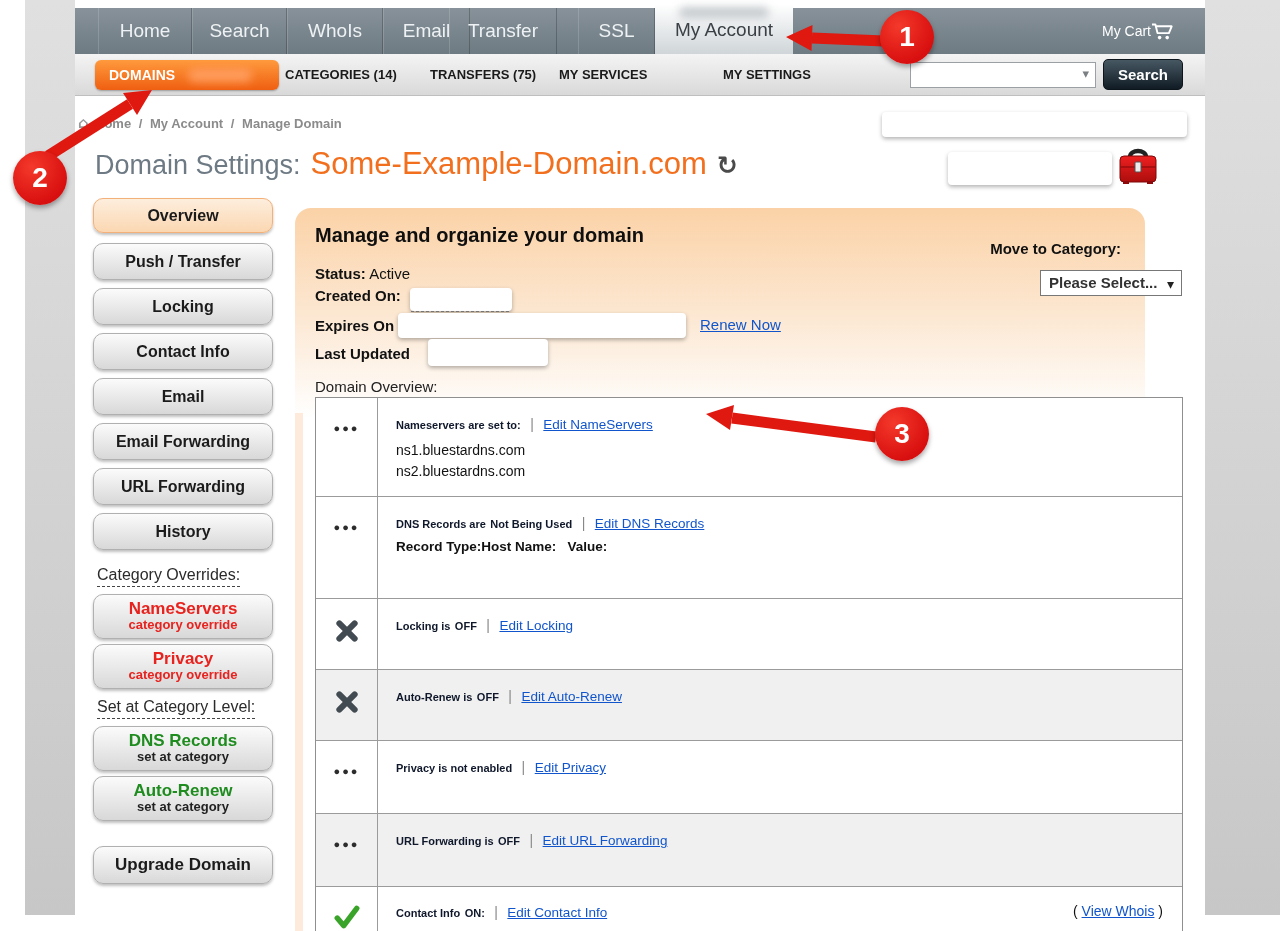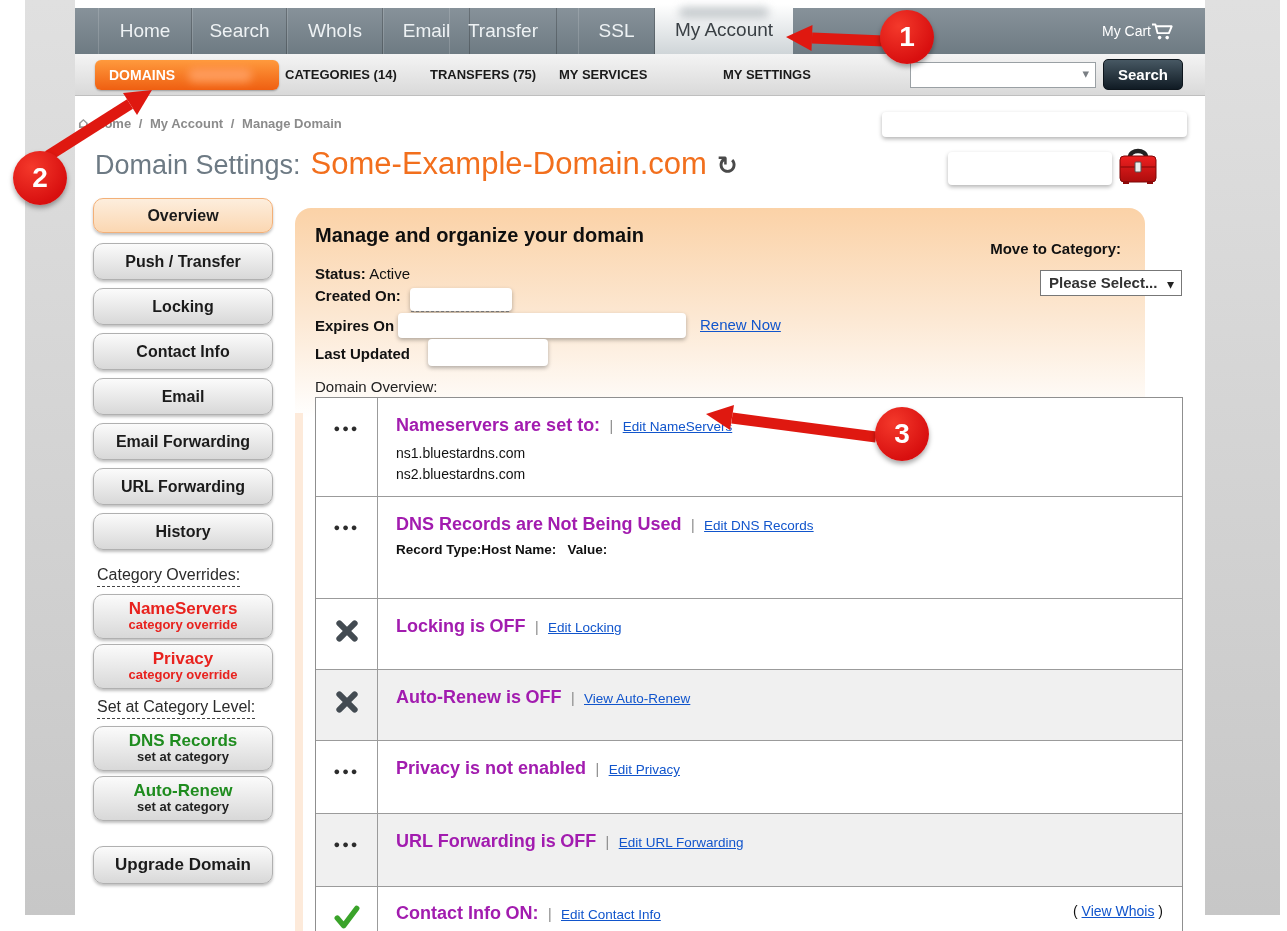--- a/index.html
+++ b/index.html
@@ -72,21 +72,21 @@
   a.renew{position:absolute;left:405px;top:108px;font-size:15px;color:#1155cc;text-decoration:underline;cursor:pointer;}
 
   
   .dtable{position:absolute;left:20px;top:189px;width:868px;border:1px solid #8f8f8f;background:#fff;}
   .trow{display:flex;border-top:1px solid #9b9b9b;background:#fff;}
   .trow:first-child{border-top:none;}
   .trow.gray{background:#f0f0f0;}
   .ticon{width:62px;border-right:1px solid #9b9b9b;display:flex;justify-content:center;align-items:flex-start;padding-top:18px;flex:none;}
   .dots{font-size:11px;letter-spacing:2px;color:#2c2c2c;margin-top:6px;}
   .tbody{flex:1;padding:17px 15px 0 18px;}
-  .rt{font-size:18px;font-weight:bold;color:#a21caf;}
+  .rt{font-size:11px;font-weight:bold;color:#0f172a;}
   .sep{color:#888;font-weight:normal;font-size:14px;margin:0 5px;}
   .nslines{margin-top:7px;font-size:14px;color:#121212;line-height:21px;}
   .detail{margin-top:7px;font-size:13.5px;font-weight:bold;color:#111;white-space:pre-wrap;}
   .whois{float:right;margin-right:4px;font-size:14px;color:#111;}
   .whois a{font-size:14px;}
 
   
   .arrows{position:absolute;left:0;top:0;width:1287px;height:931px;z-index:60;pointer-events:none;}
   .anncircle{position:absolute;width:54px;height:54px;border-radius:50%;z-index:61;pointer-events:none;
        background:radial-gradient(circle at 35% 30%,#f4392b,#d80f0f 72%);box-shadow:0 3px 5px rgba(0,0,0,.35);
@@ -278,21 +278,21 @@
         <div class="trow gray" style="height:71px;">
           <div class="ticon">
             <svg width="24" height="24" viewBox="0 0 22 22" style="margin-top:2px;">
               <path d="M4 4 L18 18 M18 4 L4 18" stroke="#434b52" stroke-width="5.5" stroke-linecap="round"></path>
             </svg>
           </div>
           <div class="tbody">
             <span class="rt">Auto-Renew is</span>
             <span class="rt off">OFF</span>
             <span class="sep">|</span>
-            <a class="lnk">View Auto-Renew</a>
+            <a class="lnk">Edit Auto-Renew</a>
           </div>
         </div>
 
         <div class="trow" style="height:73px;">
           <div class="ticon">
               <span class="dots">●●●</span>
             </div>
           <div class="tbody">
             <span class="rt">Privacy is not enabled</span>
             <span class="sep">|</span>

